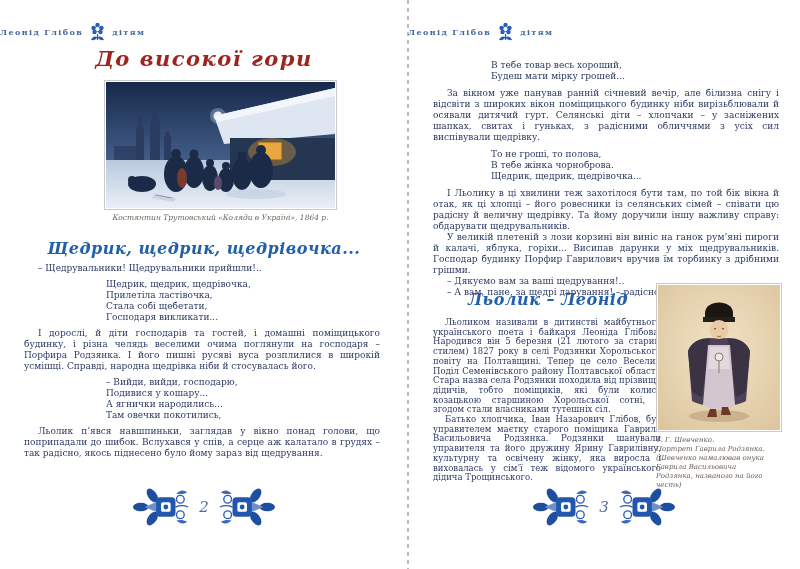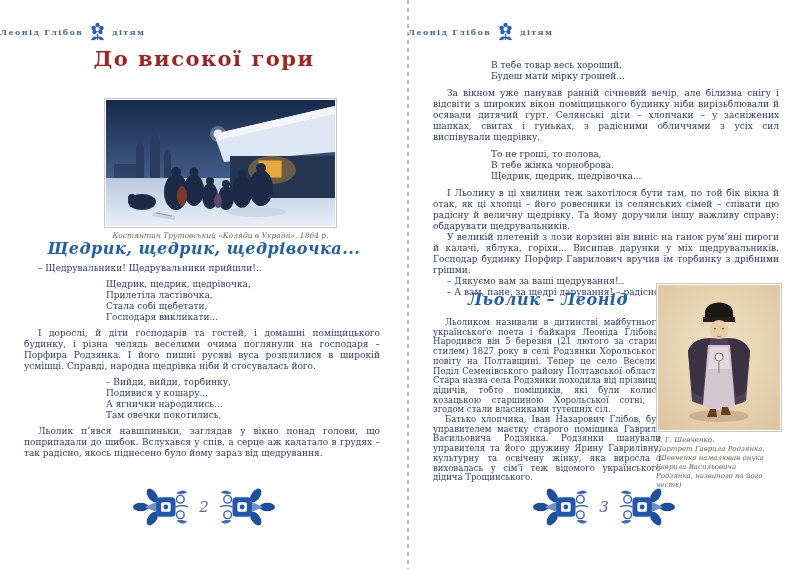--- a/index.html
+++ b/index.html
@@ -9,23 +9,23 @@
         background:repeating-linear-gradient(to bottom,#bcbcbc 0 4px,transparent 4px 8px);}
   .page{position:absolute;top:0;height:569px;}
   .page-left{left:0;width:408px;}
   .page-right{left:408px;width:392px;}
 
   .runhead{position:absolute;top:21px;left:0;right:0;display:flex;align-items:center;justify-content:flex-start;
            gap:7px;color:#44699f;font-size:8px;font-weight:bold;letter-spacing:1.4px;}
   .runhead .flower{width:15px;height:22px;display:block;}
 
   .book-title{position:absolute;top:46px;left:0;right:0;text-align:center;color:#9e2420;
-              font-size:21px;font-weight:bold;letter-spacing:1.5px;}
-
-  .figure{position:absolute;top:98px;left:104px;width:233px;}
+              font-size:21px;font-weight:bold;font-style:italic;letter-spacing:1.5px;}
+
+  .figure{position:absolute;top:80px;left:104px;width:233px;}
   .frame{border:1px solid #c9c9c9;background:#fff;padding:1px;line-height:0;}
   .figcap{margin-top:3px;text-align:center;font-size:7.5px;font-style:italic;color:#6f665a;}
 
   .sechead{color:#2160ab;font-size:16px;font-weight:bold;font-style:italic;letter-spacing:.5px;text-align:center;}
   .lefthead{position:absolute;top:239px;left:0;right:0;}
   .righthead{position:absolute;top:290px;left:25px;width:230px;}
 
   .textblock{position:absolute;font-size:9px;line-height:11px;text-align:justify;}
   .lp-text{top:263px;left:24px;width:356px;}
   .rp-text{top:60px;left:25px;width:346px;}
@@ -143,21 +143,21 @@
     <div class="textblock lp-text">
       <p class="para">– Щедрувальники! Щедрувальники прийшли!..</p>
       <div class="verse">
         <div>Щедрик, щедрик, щедрівочка,</div>
         <div>Прилетіла ластівочка,</div>
         <div>Стала собі щебетати,</div>
         <div>Господаря викликати...</div>
       </div>
       <p class="para">І дорослі, й діти господарів та гостей, і домашні поміщицького будинку, і різна челядь веселими очима поглянули на господаря – Порфира Родзянка. І його пишні русяві вуса розплилися в широкій усмішці. Справді, народна щедрівка ніби й стосувалась його.</p>
       <div class="verse">
-        <div>– Вийди, вийди, торбинку,</div>
+        <div>– Вийди, вийди, господарю,</div>
         <div>Подивися у кошару...</div>
         <div>А ягнички народились...</div>
         <div>Там овечки покотились,</div>
       </div>
       <p class="para">Льолик п’явся навшпиньки, заглядав у вікно понад голови, що поприпадали до шибок. Вслухався у спів, а серце аж калатало в грудях – так радісно, якось піднесено було йому зараз від щедрування.</p>
     </div>
 
     <div class="footer">
       <svg class="orn" viewBox="0 0 60 44">
         <g fill="#1d4f9e">

